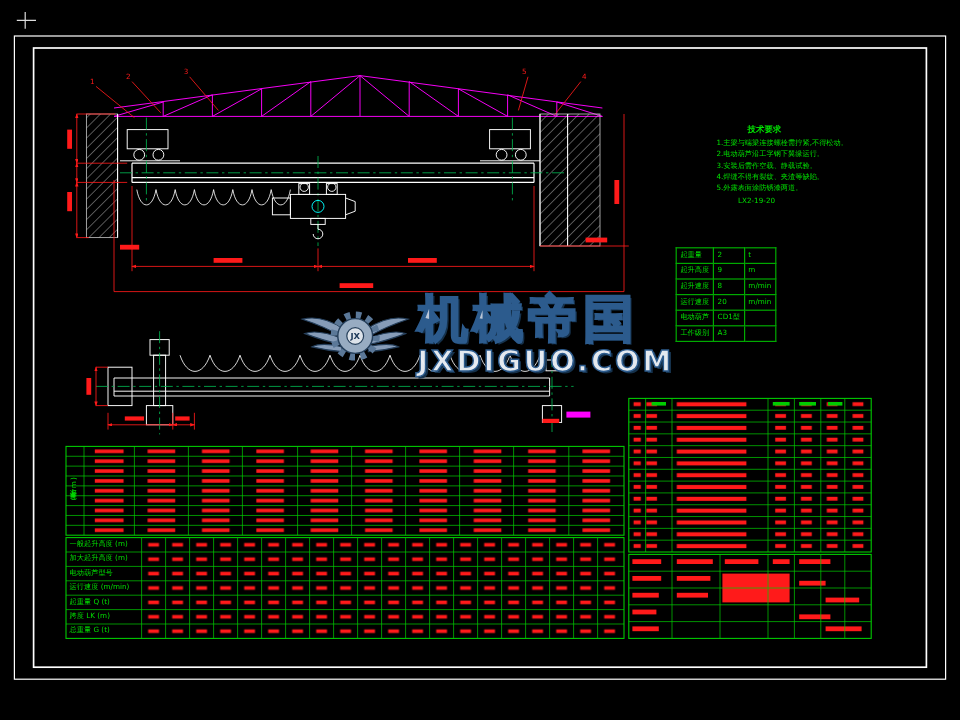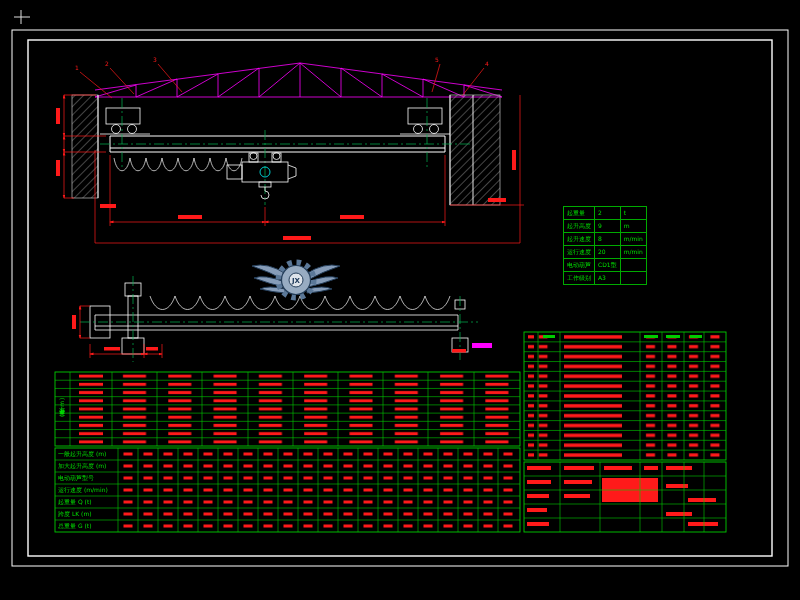--- a/index.html
+++ b/index.html
@@ -317,22 +317,35 @@
       <path d="M59,42 Q80,34 90,38 Q74,44 60,47 Z"></path>
       <path d="M59,49 Q76,45 84,49 Q72,52 59,53 Z"></path>
     </g>
     <g>
       <circle cx="48" cy="40" r="17" fill="none" stroke="#5f7d9f" stroke-width="7" stroke-dasharray="4.4 4.5"></circle>
       <circle cx="48" cy="40" r="14.5" fill="#9fb3ca" stroke="#27425f" stroke-width="1.2"></circle>
       <circle cx="48" cy="40" r="7" fill="#e7edf4" stroke="#27425f" stroke-width="1"></circle>
       <text x="48" y="42.8" font-size="7" font-weight="bold" fill="#1d3a5c" text-anchor="middle">JX</text>
     </g>
   </svg>
+  <div class="wm-text">
+    <div class="wm-brand">机械帝国</div>
+    <div class="wm-domain">JXDIGUO.COM</div>
+  </div>
 </div>
 
+<div class="notes">
+  <div class="t">技术要求</div>
+  <div class="l">1.主梁与端梁连接螺栓需拧紧,不得松动。</div>
+  <div class="l">2.电动葫芦沿工字钢下翼缘运行。</div>
+  <div class="l">3.安装后需作空载、静载试验。</div>
+  <div class="l">4.焊缝不得有裂纹、夹渣等缺陷。</div>
+  <div class="l">5.外露表面涂防锈漆两道。</div>
+  <div class="m">LX2-19-20</div>
+</div>
 
 <table class="spec">
   <tbody>
         <tr>
     <td>起重量</td>
     <td>2</td>
     <td>t</td>
   </tr>
   <tr>
     <td>起升高度</td>

